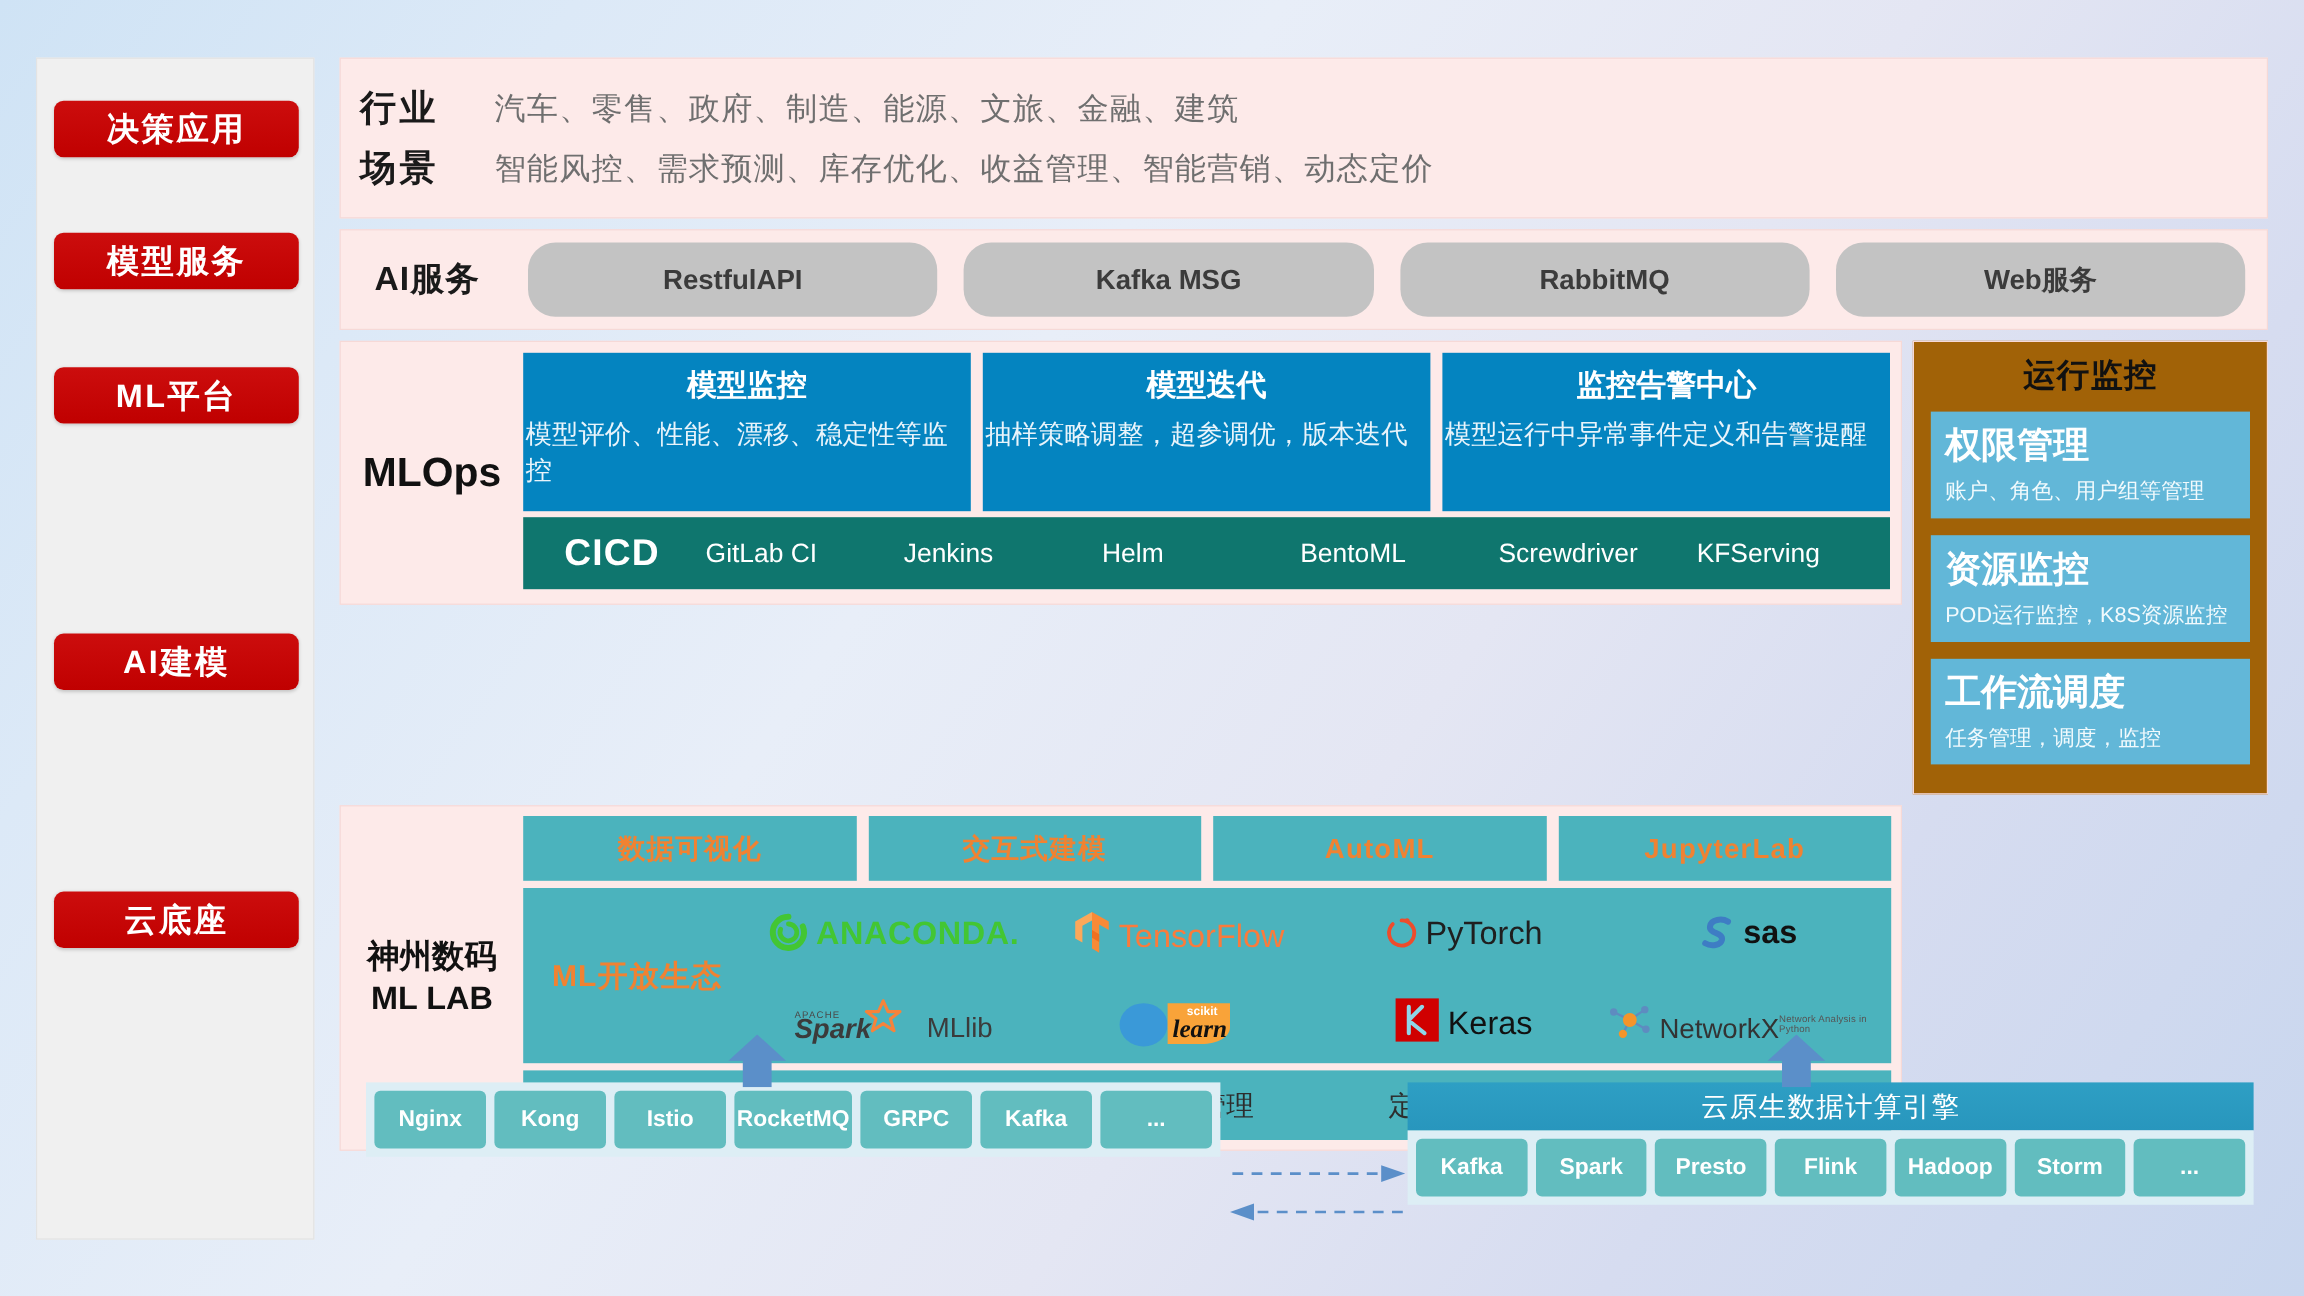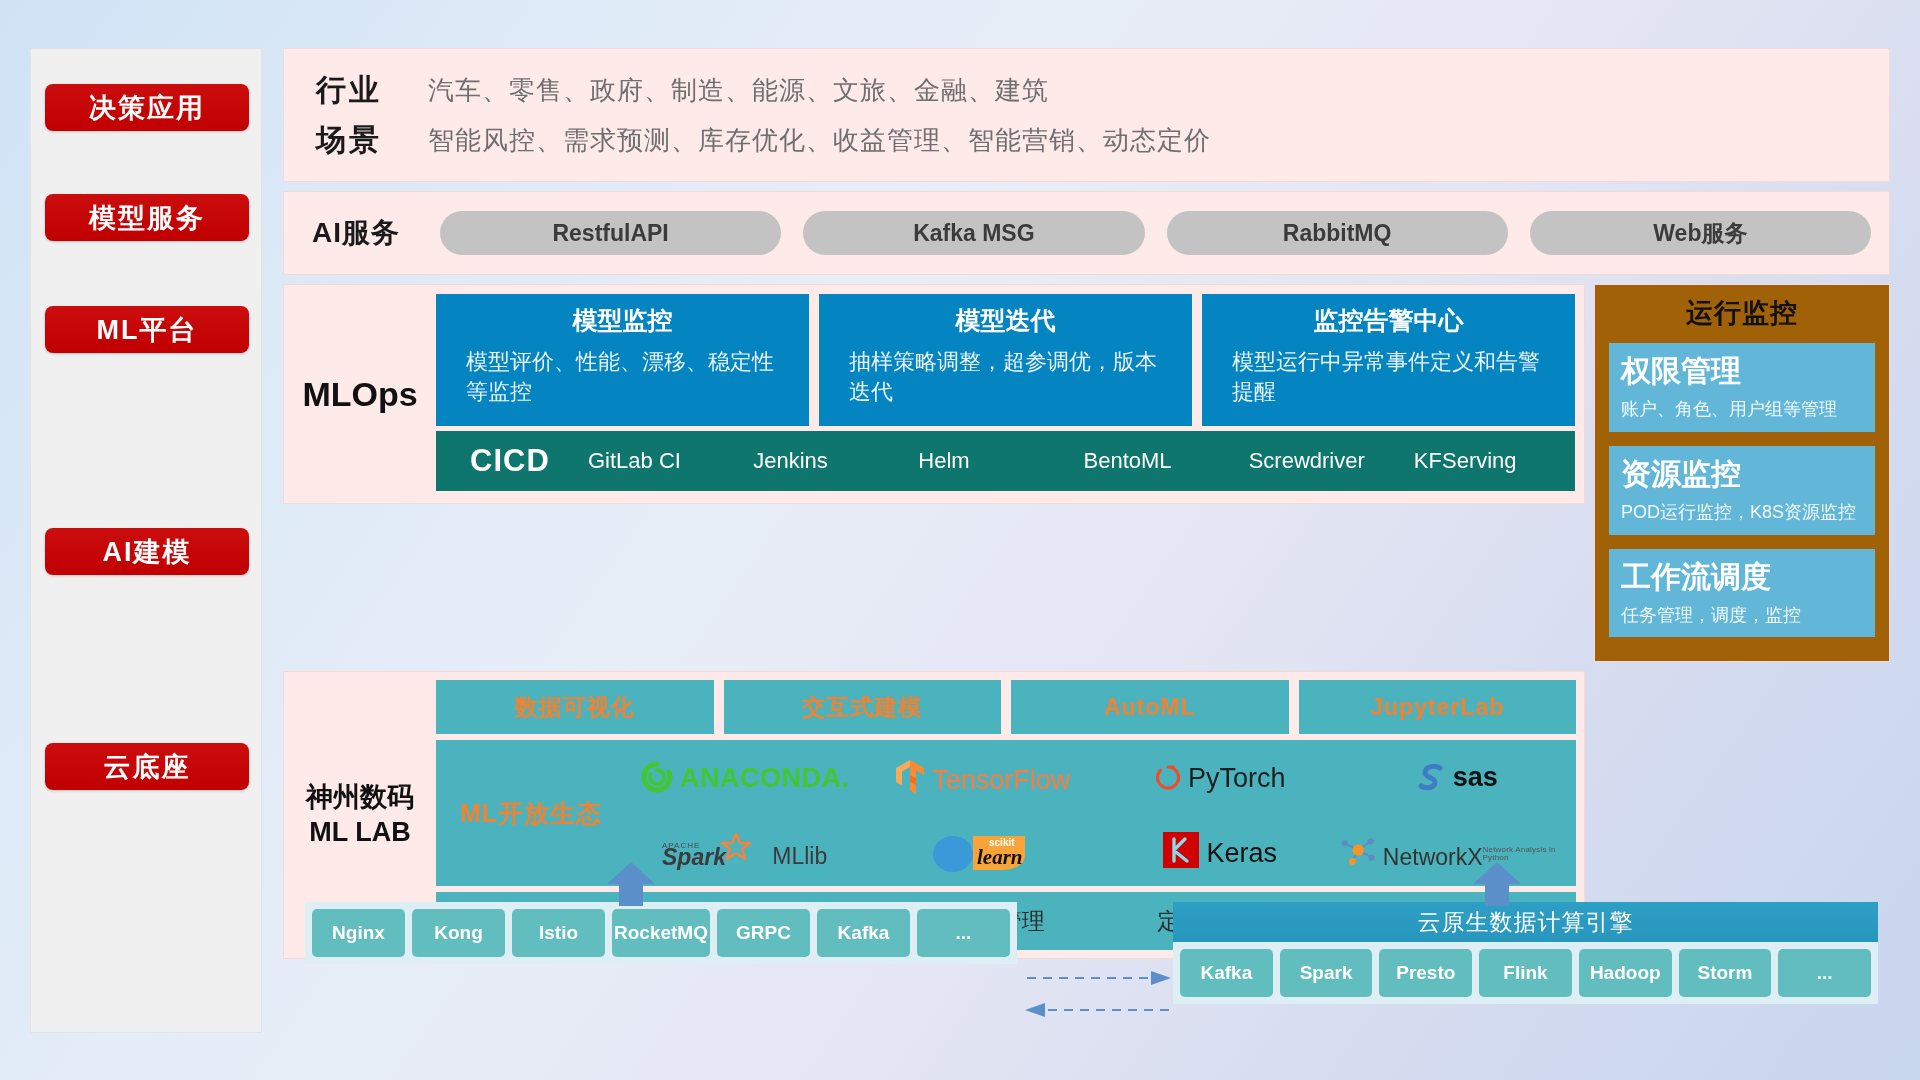--- a/index.html
+++ b/index.html
@@ -34,59 +34,59 @@
   #main { position: absolute; left: 283px; top: 48px; width: 1607px; }
 
   .band {
     background: #fdeae9;
     border: 1px solid #f6d9d7;
     margin-bottom: 9px;
     position: relative;
   }
 
   
-  #band-apps { height: 134px; display: flex; align-items: center; padding-left: 32px; }
+  #band-apps { height: 134px; display: flex; align-items: center; padding-left: 16px; }
   .app-rows { width: 100%; }
   .app-row { display: flex; align-items: center; height: 50px; }
   .app-key {
     width: 112px; flex: 0 0 112px;
     font-size: 30px; font-weight: bold; color: #1a1a1a;
     letter-spacing: 3px;
   }
   .app-val { font-size: 26px; color: #6f6f6f; letter-spacing: 1px; }
 
   
   #band-aisvc { height: 84px; display: flex; align-items: center; padding: 0 18px 0 28px; }
   .aisvc-key {
     width: 128px; flex: 0 0 128px;
     font-size: 28px; font-weight: bold; color: #1a1a1a; letter-spacing: 1px;
   }
   .aisvc-list { display: flex; flex: 1; justify-content: space-between; gap: 22px; }
   .aisvc-chip {
-    flex: 1; height: 44px; background: #c3c3c3;
+    flex: 1; height: 62px; background: #c3c3c3;
     display: flex; align-items: center; justify-content: center;
     font-size: 23px; font-weight: bold; color: #3b3b3b; border-radius: 23px;
   }
 
   
   #row-mlops { display: flex; gap: 9px; margin-bottom: 9px; }
   #band-mlops {
     width: 1302px; height: 220px;
     background: #fdeae9; border: 1px solid #f6d9d7;
     display: flex; align-items: stretch; padding: 9px 9px 9px 0;
   }
   .mlops-key {
     width: 152px; flex: 0 0 152px;
     display: flex; align-items: center; justify-content: center;
     font-size: 34px; font-weight: bold; color: #111;
   }
   .mlops-right { flex: 1; display: flex; flex-direction: column; gap: 5px; }
   .mlops-cards { display: flex; gap: 10px; height: 132px; }
   .mlops-card {
-    flex: 1; background: #0484c0; color: #fff; padding: 10px 30px;
+    flex: 1; background: #0484c0; color: #fff; padding: 10px 2px;
   }
   .mlops-card h4 {
     font-size: 25px; font-weight: bold; text-align: center; margin-bottom: 10px;
   }
   .mlops-card p { font-size: 22px; line-height: 1.35; color: #e9f4fb; }
   .cicd-bar {
     height: 60px; background: #0f766e; color: #fff;
     display: flex; align-items: center;
   }
   .cicd-title {

